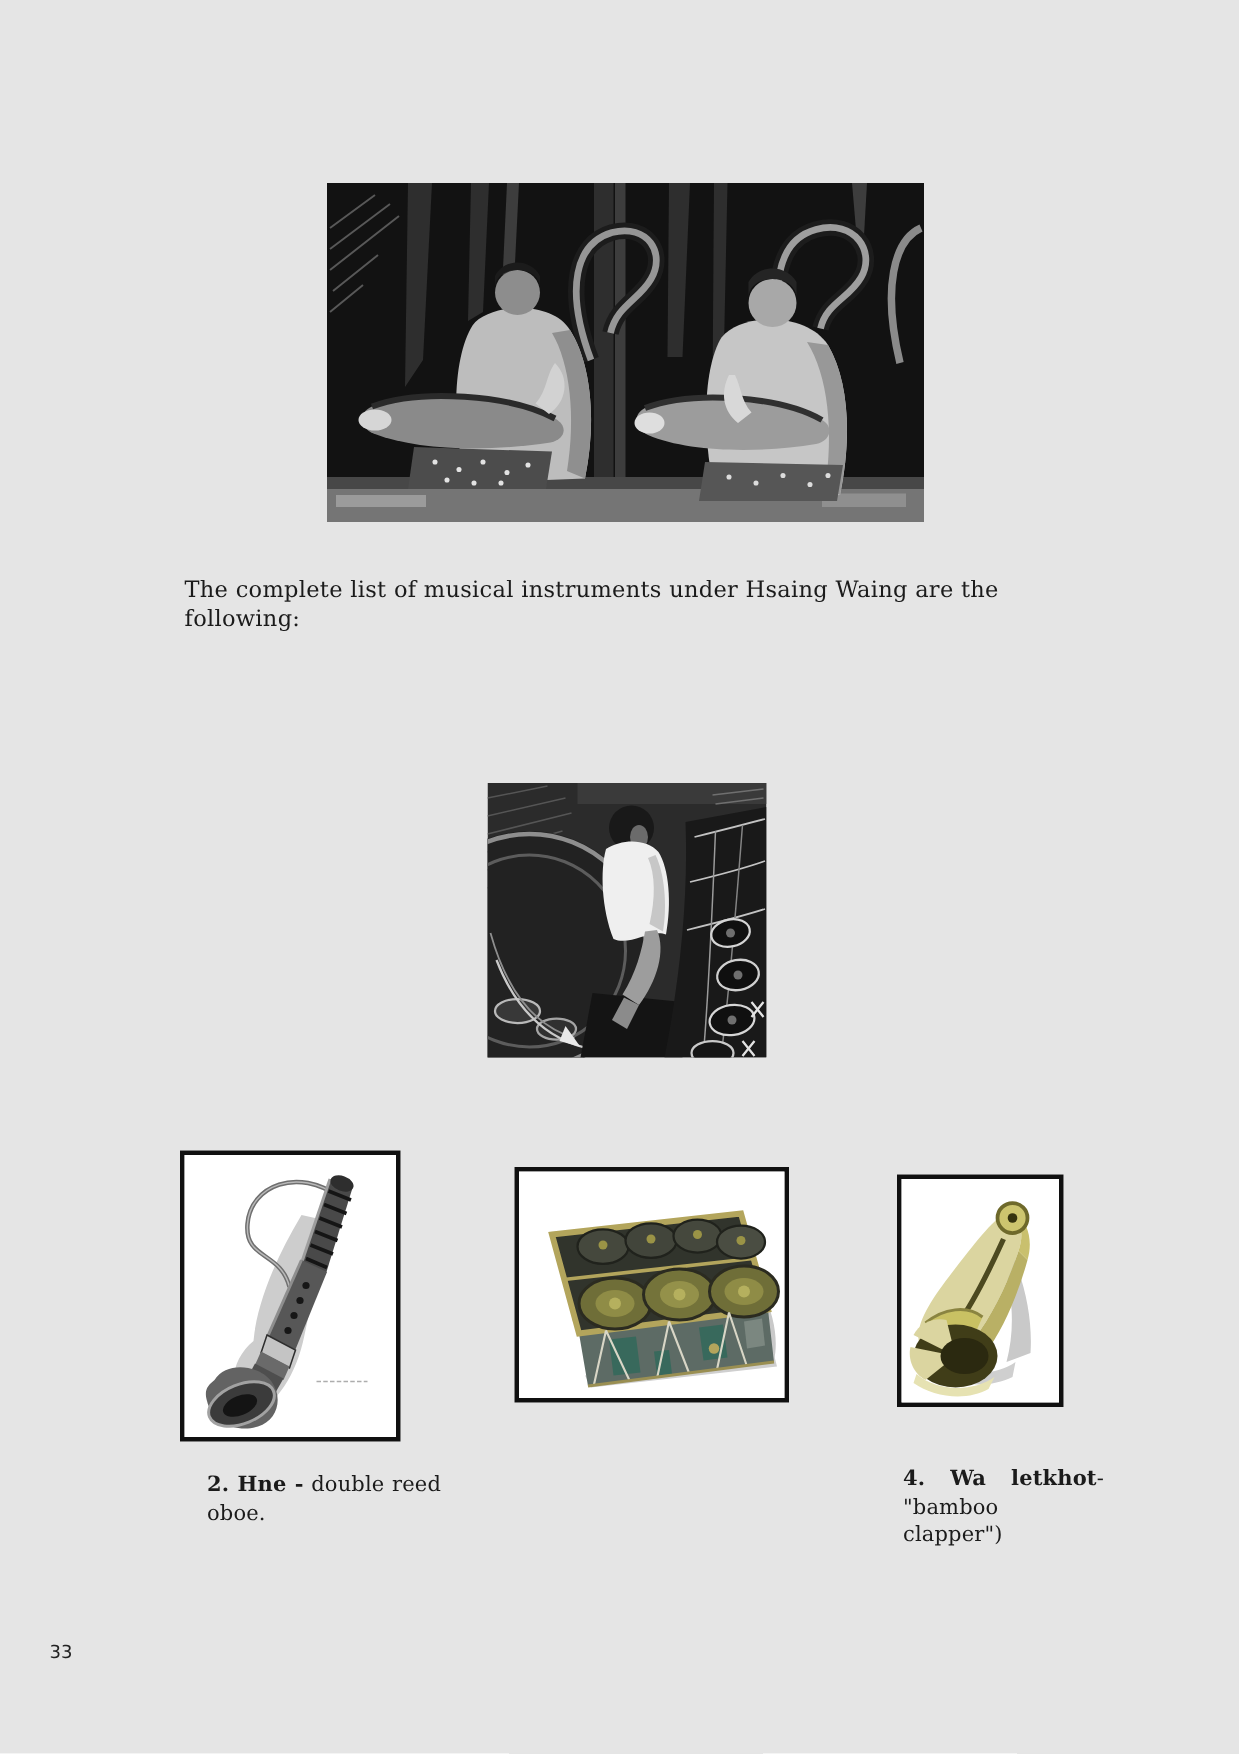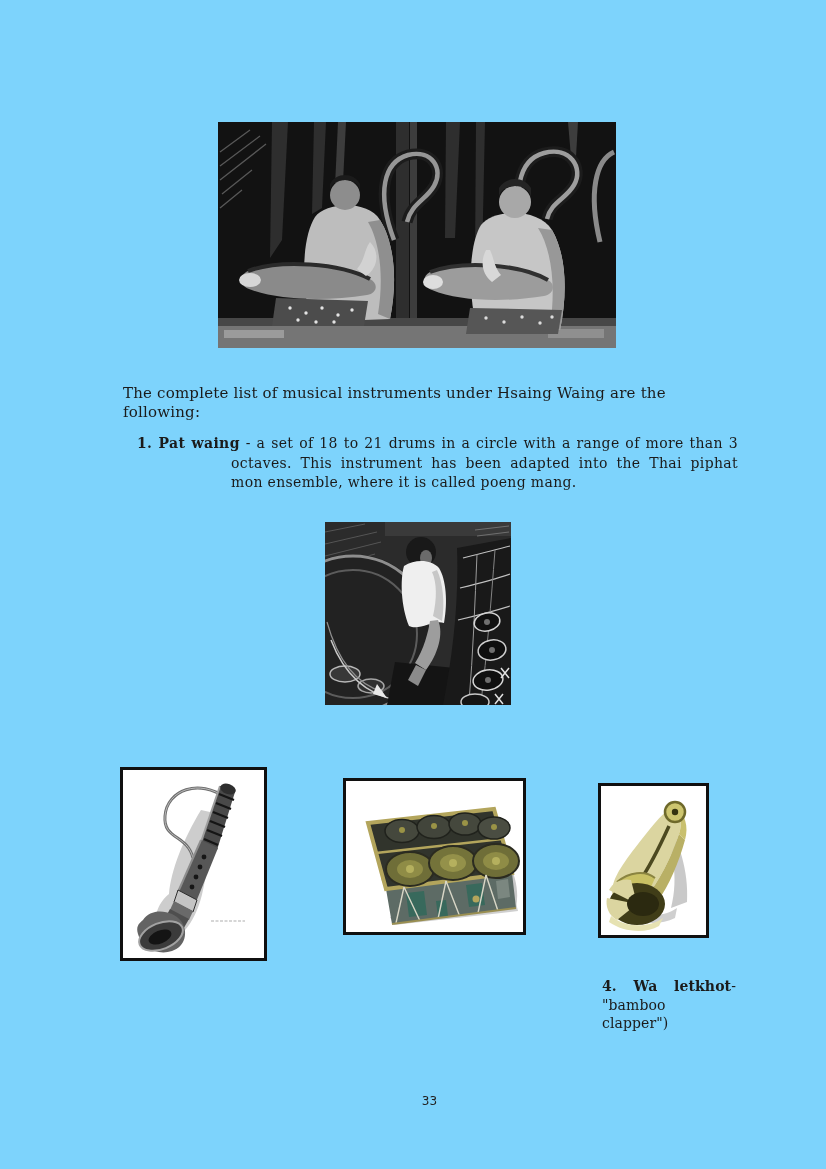--- a/index.html
+++ b/index.html
@@ -1,17 +1,17 @@
 <!DOCTYPE html>
 <html><head>
 <meta charset="utf-8">
 <style>
   html,body{margin:0;padding:0;background:#ffffff;}
   .page{
-    position:relative;width:826px;height:1169px;background:#7dd3fc;
+    position:relative;width:826px;height:1169px;background:#e5e5e5;
     font-family:"DejaVu Serif", serif;color:#1b1b1b;overflow:hidden;
   }
   .abs{position:absolute;}
   .photo{position:absolute;line-height:0;}
   .frame{position:absolute;border:3px solid #101010;background:#ffffff;line-height:0;}
   .intro{
     left:123px;top:384px;width:622px;
     font-size:15px;line-height:19px;letter-spacing:0.2px;
   }
   .list-item{
@@ -26,21 +26,21 @@
   }
   .cap-hne{left:138px;top:981px;width:156px;}
   .cap-maung{left:377px;top:970px;width:152px;}
   .cap-wa{left:602px;top:977px;width:134px;}
   .footer{
     left:440px;top:1071px;width:302px;text-align:right;
     font-family:"Liberation Sans", sans-serif;font-style:italic;
     font-size:13.5px;color:#333333;letter-spacing:0.4px;
   }
   .pagenum{
-    left:0;right:0;top:1094px;text-align:center;
+    left:0;right:0;top:1094px;text-align:left;
     font-family:"DejaVu Sans", sans-serif;font-size:12px;color:#222222;margin-left:33px;
   }
 </style>
 </head>
 <body>
 
 <div class="page">
 
   <div class="photo" style="left:218px;top:122px;width:398px;height:226px;">
     <svg width="398" height="226" viewBox="0 0 398 226">
@@ -108,21 +108,20 @@
             <circle cx="304" cy="195" r="1.7"></circle>
           <circle cx="322" cy="201" r="1.7"></circle>
             <circle cx="334" cy="195" r="1.7"></circle>
         </g>
       </g>
     </svg>
   </div>
 
   <div class="abs intro">The complete list of musical instruments under Hsaing Waing are the following:</div>
 
-  <div class="abs list-item"><b>1. Pat waing</b><span> - a set of 18 to 21 drums in a circle with a range of more than 3 octaves. This instrument has been adapted into the Thai piphat mon ensemble, where it is called poeng mang.</span></div>
 
   <div class="photo" style="left:325px;top:522px;width:186px;height:183px;">
     <svg width="186" height="183" viewBox="0 0 186 183">
       <rect width="186" height="183" fill="#2b2b2b"></rect>
       <g stroke="#555555" stroke-width="1">
         <path d="M0,10l40,-8 M0,22l52,-12 M0,34l56,-14 M0,46l50,-14 M0,58l40,-12 M0,70l30,-10"></path>
       </g>
       <rect x="60" y="0" width="126" height="14" fill="#3a3a3a"></rect>
       <circle cx="28" cy="112" r="80" fill="#222222"></circle>
       <circle cx="28" cy="112" r="78" fill="none" stroke="#8e8e8e" stroke-width="3"></circle>
@@ -242,19 +241,20 @@
       <path d="M16,96 C28,86 44,84 54,92 L46,110 C36,116 24,114 16,106 Z" fill="#c9c163"></path>
       <path d="M16,96 C28,86 44,84 54,92" stroke="#8a8440" stroke-width="2" fill="none"></path>
       <ellipse cx="36" cy="118" rx="28" ry="21" fill="#403d18"></ellipse>
       <path d="M36,118 L8,104 C12,96 22,92 30,94 Z" fill="#dbd5a0"></path>
       <path d="M36,118 L6,112 C4,120 8,130 16,134 Z" fill="#dbd5a0"></path>
       <ellipse cx="42" cy="118" rx="16" ry="12" fill="#2b2910"></ellipse>
       <path d="M10,130 C24,142 48,142 62,132 L58,140 C44,148 22,146 8,136 Z" fill="#e6e2b2"></path>
     </svg>
   </div>
 
+  <div class="cap cap-hne"><b>2. Hne -</b><span> double reed oboe.</span></div>
 
 
   <div class="cap cap-wa"><b>4. Wa letkhot</b><span>- "bamboo clapper")</span></div>
 
   <div class="abs pagenum">33</div>
 
 </div>
 
 </body></html>

